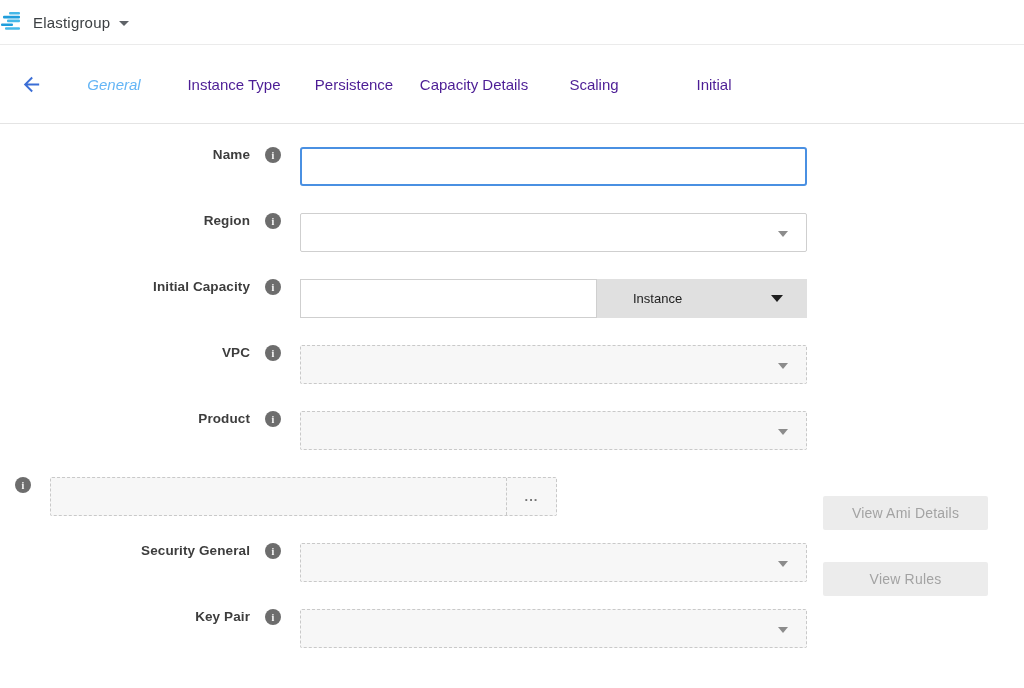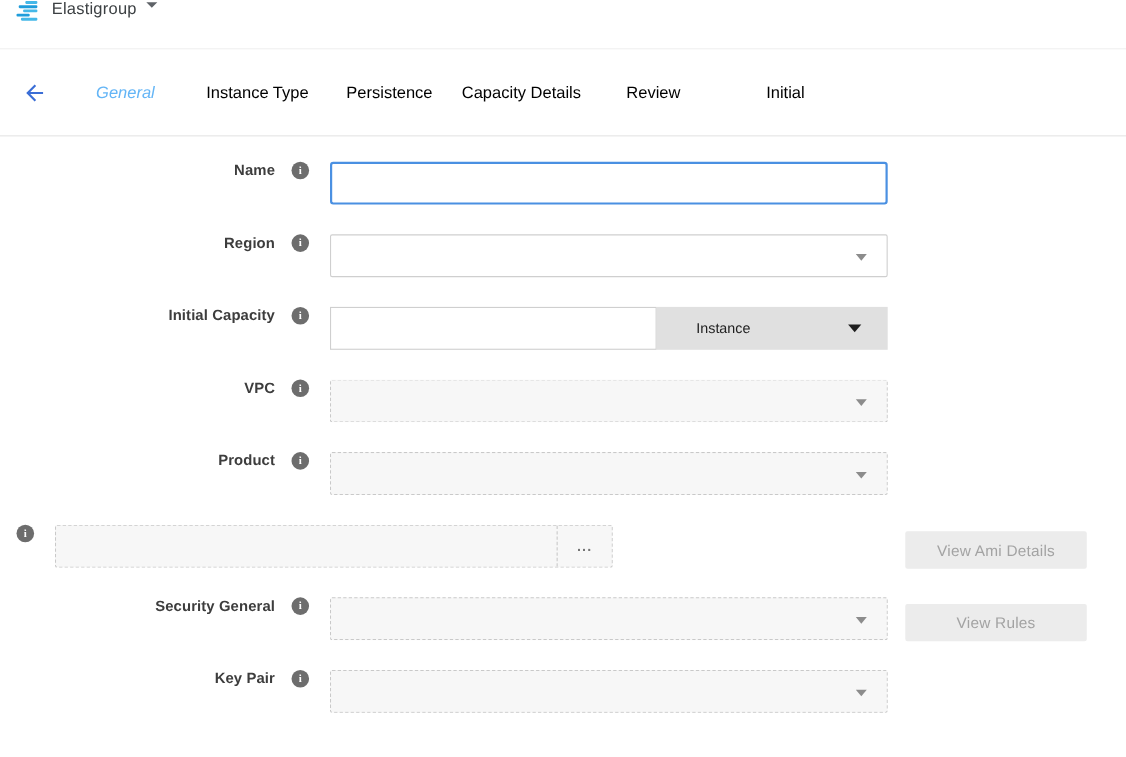--- a/index.html
+++ b/index.html
@@ -9,22 +9,21 @@
     background:#ffffff;
     color:#3c4043;
     overflow:hidden;
     position:relative;
   }
 
   
   .topbar {
     height:45px;
     display:flex;
-    align-items:flex-start;
-    padding-left:14px;
+    align-items:center;
     border-bottom:1px solid #ebebeb;
     background:#fff;
   }
   .logo { width:24px; height:22px; display:inline-block; }
   .product-name {
     margin-left:9px;
     font-size:15px;
     font-weight:500;
     color:#3c4043;
     letter-spacing:.2px;
@@ -50,21 +49,21 @@
     margin-left:19px;
     width:24px; height:24px;
     display:flex; align-items:center; justify-content:center;
     cursor:pointer;
   }
   .tabs { display:flex; margin-left:11px; }
   .tab {
     width:120px;
     text-align:center;
     font-size:15px;
-    color:#000000;
+    color:#4c1d95;
     cursor:pointer;
     white-space:nowrap;
   }
   .tab.active { color:#64b5f6;font-style:italic; }
 
   
   .form { padding-top:23px; }
   .row {
     display:flex;
     align-items:flex-start;
@@ -172,21 +171,21 @@
     width:49px;
     display:flex; align-items:center; justify-content:center;
     color:#757575;
     font-size:13px;
     font-weight:bold;
     letter-spacing:1px;
   }
 
   .side-btn {
     position:absolute;
-    left:823px; top:6px;
+    left:823px; top:19px;
     width:165px; height:34px;
     background:#ececec;
     color:#a3a3a3;
     font-size:14px;
     border:none;
     border-radius:2px;
     font-family:"Liberation Sans", sans-serif;
     letter-spacing:.2px;
   }
 </style>
@@ -211,21 +210,21 @@
   <span class="back-btn">
     <svg width="23" height="23" viewBox="0 0 24 24">
       <path fill="#3b6ed6" d="M20 11H7.83l5.59-5.59L12 4l-8 8 8 8 1.41-1.41L7.83 13H20v-2z"></path>
     </svg>
   </span>
   <div class="tabs">
     <span class="tab active">General</span>
     <span class="tab">Instance Type</span>
     <span class="tab">Persistence</span>
     <span class="tab">Capacity Details</span>
-    <span class="tab">Review</span>
+    <span class="tab">Scaling</span>
     <span class="tab">Initial</span>
   </div>
 </div>
 
 <div class="form">
 
   <div class="row">
     <span class="label-cell">Name</span>
     <span class="info-icon">i</span>
     <div class="field">

